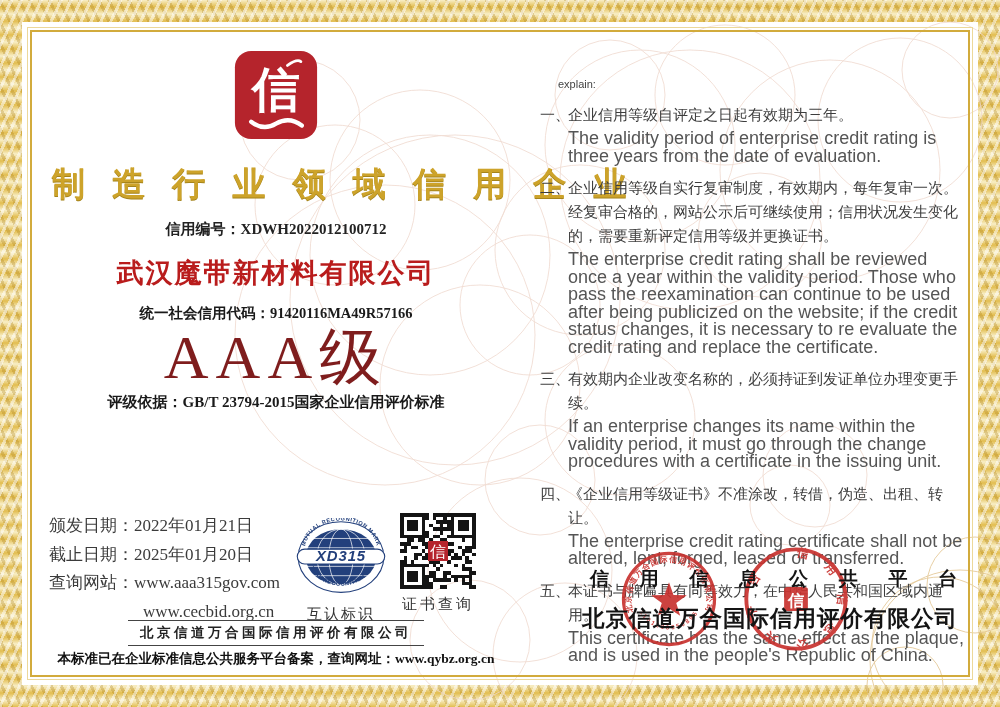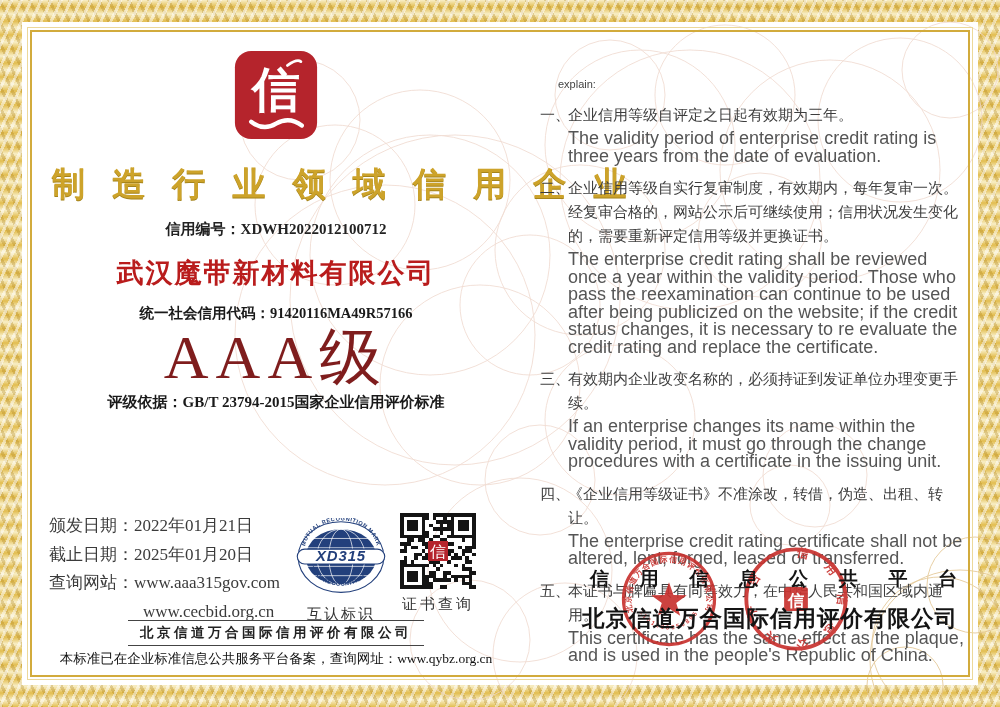--- a/index.html
+++ b/index.html
@@ -30,21 +30,21 @@
            font-family:Liberation Serif, serif;font-size:17px;color:#3b3b3b;line-height:28.5px;white-space:nowrap;}
   .details .ind{margin-left:94px;}
   .xd315{position:absolute;left:292px;top:518px;width:98px;text-align:center;z-index:2;}
   .xdcap{margin-top:3px;font-family:"Liberation Sans","DejaVu Sans",sans-serif;font-size:15px;color:#333;letter-spacing:2px;}
   .qrblock{position:absolute;left:398px;top:513px;width:80px;text-align:center;z-index:2;}
   .qrblock svg{width:76px;height:76px;}
   .qrcap{margin-top:2px;font-family:Liberation Serif, serif;font-size:15px;color:#333;letter-spacing:3px;}
   .footer{position:absolute;left:52px;top:620px;width:448px;text-align:center;z-index:2;}
   .org{display:inline-block;border-top:1.5px solid #444;border-bottom:1.5px solid #444;
        padding:3px 12px;font-size:13.5px;font-weight:bold;letter-spacing:3.5px;color:#222;}
-  .note{margin-top:4px;font-size:13.5px;font-weight:normal;color:#111;}
+  .note{margin-top:4px;font-size:13.5px;font-weight:bold;color:#111;}
   
   .rightcol{position:absolute;left:540px;top:78px;width:428px;z-index:2;
             font-family:"Liberation Sans","DejaVu Sans",sans-serif;}
   .exp-zh{font-size:16px;font-weight:bold;color:#333;letter-spacing:2px;margin-left:18px;}
   .exp-en{font-size:11px;color:#444;margin-left:18px;margin-bottom:13px;}
   .nitem{display:flex;}
   .nnum{flex:none;width:28px;font-size:15px;color:#3d3d3d;line-height:24px;}
   .nbody{flex:1;}
   .nzh{font-size:15px;line-height:24px;color:#3d3d3d;}
   .nen{font-size:18px;line-height:17.5px;color:#555;margin-top:3px;margin-bottom:11px;}

